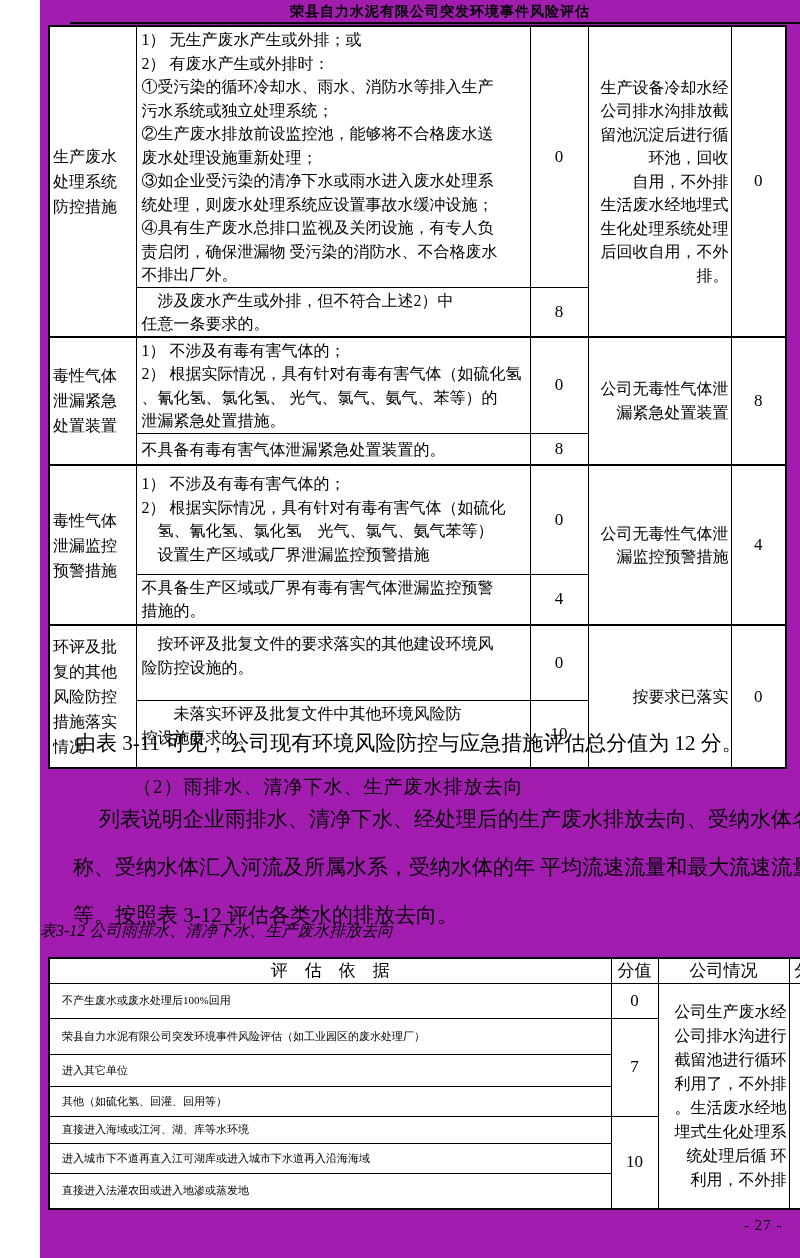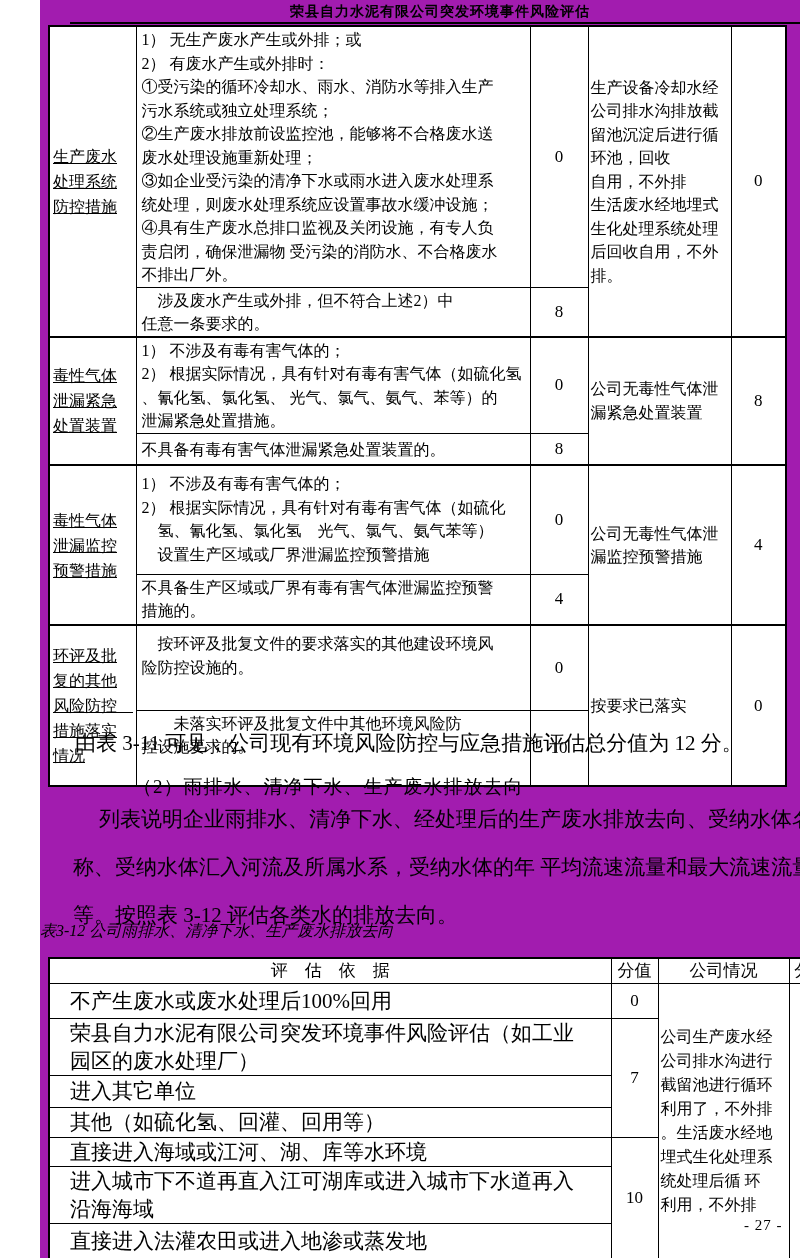--- a/index.html
+++ b/index.html
@@ -10,28 +10,28 @@
   .doc-header{
     position:absolute;top:3px;left:0;width:100%;text-align:center;
     font-size:14px;font-weight:bold;letter-spacing:1px;
   }
   .hdr-rule{position:absolute;left:30px;top:22px;width:741px;height:2px;background:#000;}
   table{border-collapse:collapse;table-layout:fixed;position:absolute;background:#fff;}
   #t1{left:8px;top:25px;width:737px;border:2px solid #000;}
   #t2{left:8px;top:957px;width:785px;border:2px solid #000;}
   td,th{border:1px solid #000;padding:0;overflow:hidden;}
   tr.blk>td{border-top:2px solid #000;}
-  .lbl{font-size:16px;line-height:25px;vertical-align:middle;padding:17px 3px;white-space:pre-line;text-decoration:underline;}
+  .lbl{font-size:16px;line-height:25px;vertical-align:middle;padding:8px 3px;white-space:pre-line;}
   .crit{font-size:16px;line-height:23.5px;vertical-align:top;padding:1px 5px 0 5px;white-space:pre-line;}
   .crit.mid{vertical-align:middle;}
   .crit.pt6{padding-top:6px;}
   .score{font-size:17px;text-align:center;vertical-align:middle;font-family:"Liberation Serif","DejaVu Serif",serif;}
-  .comp{font-size:16px;line-height:23.5px;text-align:left;vertical-align:middle;white-space:pre-line;padding:0 2px;}
+  .comp{font-size:16px;line-height:23.5px;text-align:right;vertical-align:middle;white-space:pre-line;padding:0 2px;}
   #t2 th{font-size:17px;font-weight:normal;text-align:center;vertical-align:middle;}
-  #t2 .crit2{font-size:21px;vertical-align:middle;padding:0 20px;white-space:pre-line;}
+  #t2 .crit2{font-size:11px;vertical-align:middle;padding:0 12px;white-space:pre-line;}
   #t2 .comp{font-size:16px;line-height:24px;}
   .para{position:absolute;font-size:21px;}
   #p1{left:35px;top:729px;width:745px;}
   #h2{left:93px;top:774px;font-size:19px;font-weight:normal;letter-spacing:1px;}
   #p2{left:33px;top:795px;width:748px;line-height:48px;text-indent:26px;}
   #t2-caption{position:absolute;left:0;top:921px;width:100%;text-align:left;font-size:16px;font-style:italic;}
   #pagenum{position:absolute;left:704px;top:1217px;font-size:15px;letter-spacing:1px;}
 </style>
 </head>
 <body>

